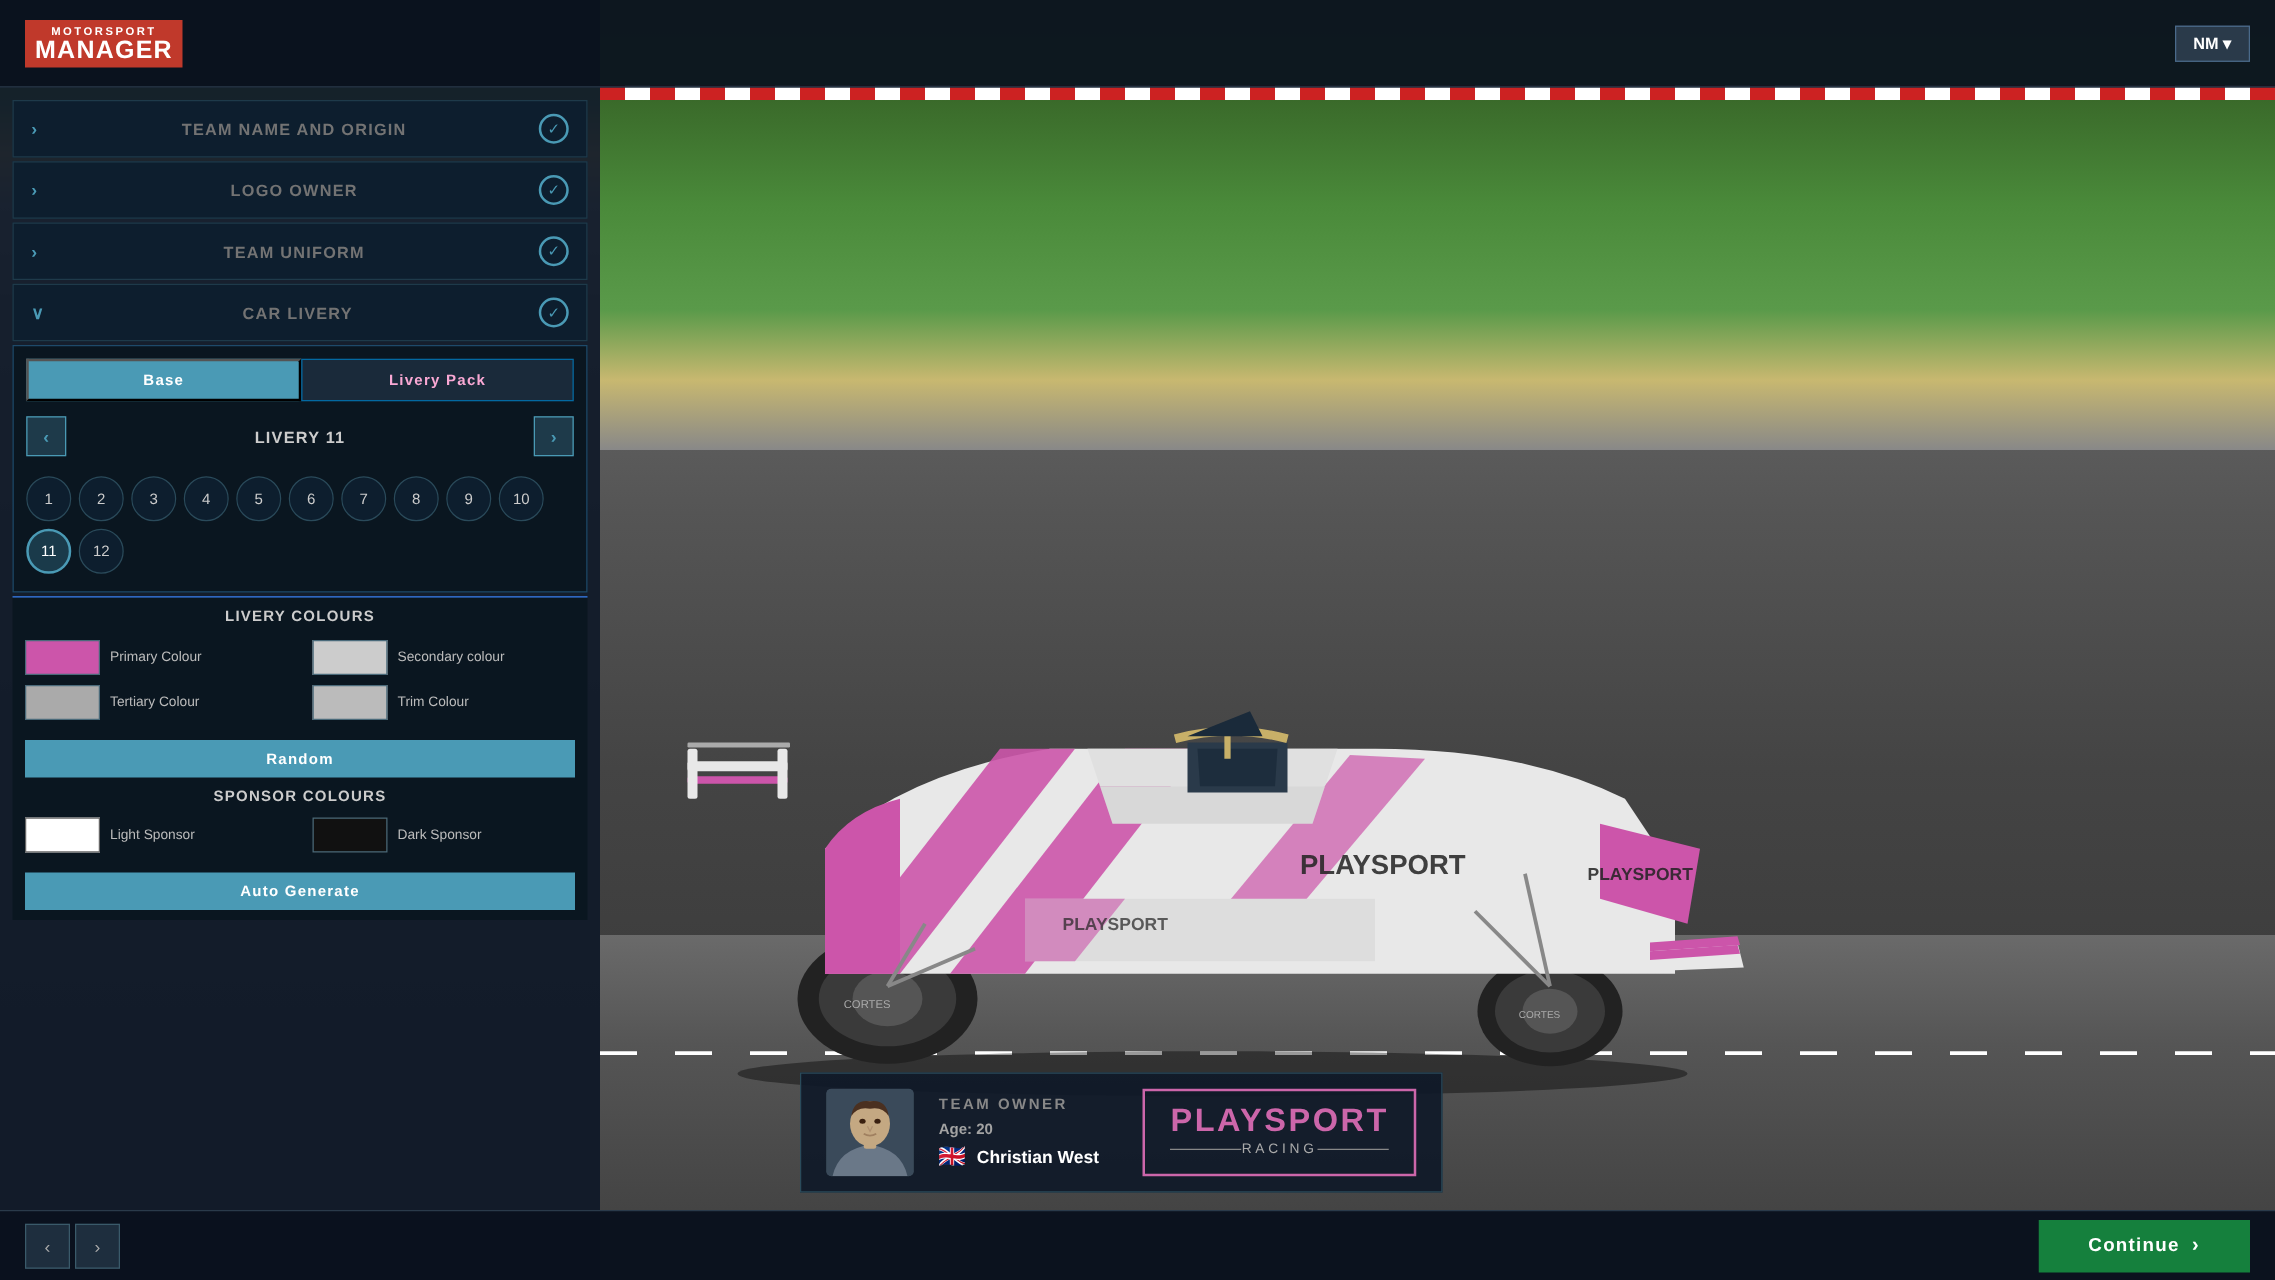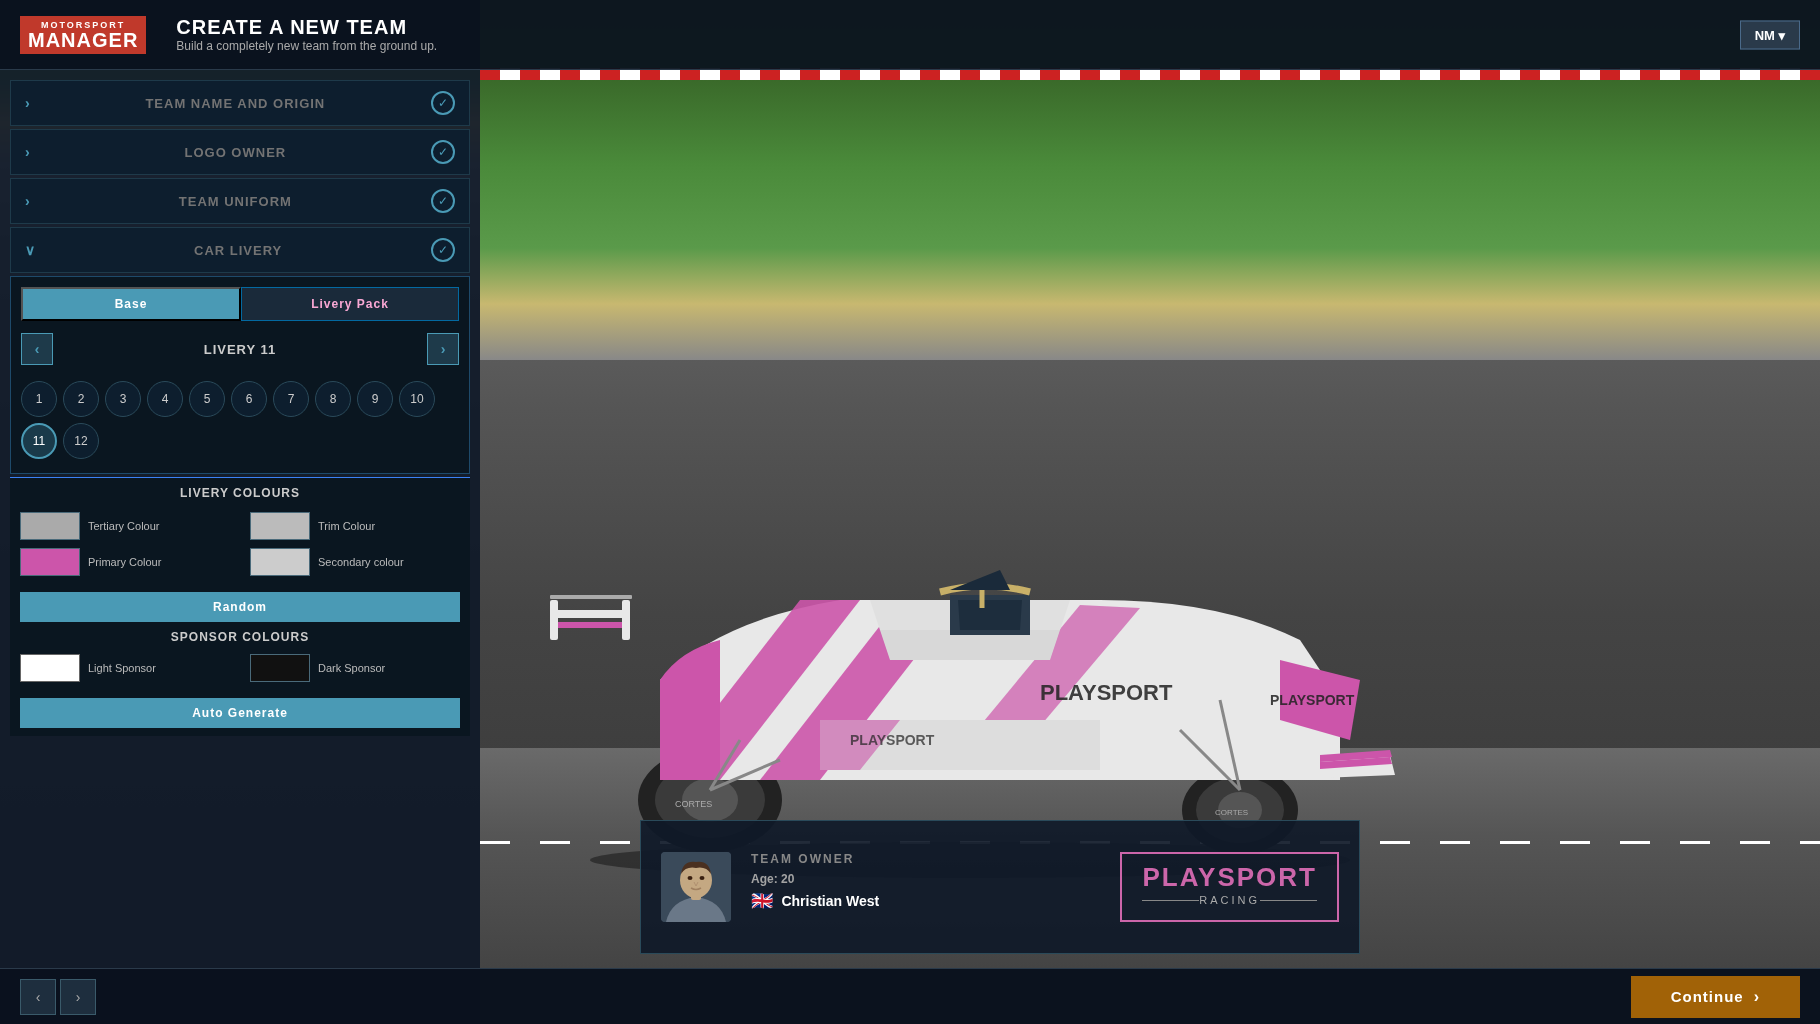--- a/index.html
+++ b/index.html
@@ -360,21 +360,21 @@
       border: 1px solid #3a5a6a;
       color: #aaa;
       display: flex;
       align-items: center;
       justify-content: center;
       cursor: pointer;
       font-size: 14px;
     }
 
     .continue-btn {
-      background: #a16207;
+      background: #15803d;
       border: none;
       padding: 12px 40px;
       color: white;
       font-size: 15px;
       font-weight: bold;
       letter-spacing: 1px;
       cursor: pointer;
       display: flex;
       align-items: center;
       gap: 10px;
@@ -382,25 +382,26 @@
 
     .continue-arrow {
       font-size: 16px;
     }
 
     
     .team-owner-card {
       position: absolute;
       bottom: 70px;
       left: 640px;
-      width: 720px;
+      width: 514px;
       background: rgba(15, 25, 40, 0.92);
       border: 1px solid #2a4a5a;
       display: flex;
-      padding: 31px 20px;
+      align-items: center;
+      padding: 12px 20px;
       z-index: 10;
       gap: 20px;
     }
 
     .owner-avatar {
       width: 70px;
       height: 70px;
       background: #3a4a5a;
       border-radius: 4px;
       overflow: hidden;
@@ -533,24 +534,20 @@
 <div class="track-mid-line"></div>
 
 <div class="pit-lane-wall"></div>
 
 <div class="header">
   <div class="logo-area">
     <div class="logo-box">
       <span class="logo-motorsport">MOTORSPORT</span>
       <span class="logo-manager">MANAGER</span>
     </div>
-  </div>
-  <div class="header-title-area">
-    <span class="header-title">CREATE A NEW TEAM</span>
-    <span class="header-subtitle">Build a completely new team from the ground up.</span>
   </div>
   <div class="header-right">
     <button class="nm-badge">NM ▾</button>
   </div>
 </div>
 
 <div class="sidebar">
   <div class="sidebar-content">
 
     <div class="section-row">
@@ -604,37 +601,37 @@
           <button class="livery-num active">11</button>
           <button class="livery-num">12</button>
         </div>
     </div>
 
     <div class="colours-section">
       <div class="colours-title">LIVERY COLOURS</div>
       
       <div class="colour-row-pair">
         <div class="colour-item">
+          <div class="colour-swatch" id="swatch-primary" style="background:#cc55aa;"></div>
+          <span class="colour-label">Primary Colour</span>
+        </div>
+        <div class="colour-item">
+          <div class="colour-swatch" id="swatch-secondary" style="background:#cccccc;"></div>
+          <span class="colour-label">Secondary colour</span>
+        </div>
+      </div>
+
+      <div class="colour-row-pair">
+        <div class="colour-item">
           <div class="colour-swatch" id="swatch-tertiary" style="background:#aaaaaa;"></div>
           <span class="colour-label">Tertiary Colour</span>
         </div>
         <div class="colour-item">
           <div class="colour-swatch" id="swatch-trim" style="background:#bbbbbb;"></div>
           <span class="colour-label">Trim Colour</span>
-        </div>
-      </div>
-
-      <div class="colour-row-pair">
-        <div class="colour-item">
-          <div class="colour-swatch" id="swatch-primary" style="background:#cc55aa;"></div>
-          <span class="colour-label">Primary Colour</span>
-        </div>
-        <div class="colour-item">
-          <div class="colour-swatch" id="swatch-secondary" style="background:#cccccc;"></div>
-          <span class="colour-label">Secondary colour</span>
         </div>
       </div>
 
       <button class="random-btn">Random</button>
 
       <div class="sponsor-title">SPONSOR COLOURS</div>
 
       <div class="colour-row-pair">
         <div class="colour-item">
           <div class="colour-swatch" style="background:#ffffff; border:1px solid #666;"></div>

